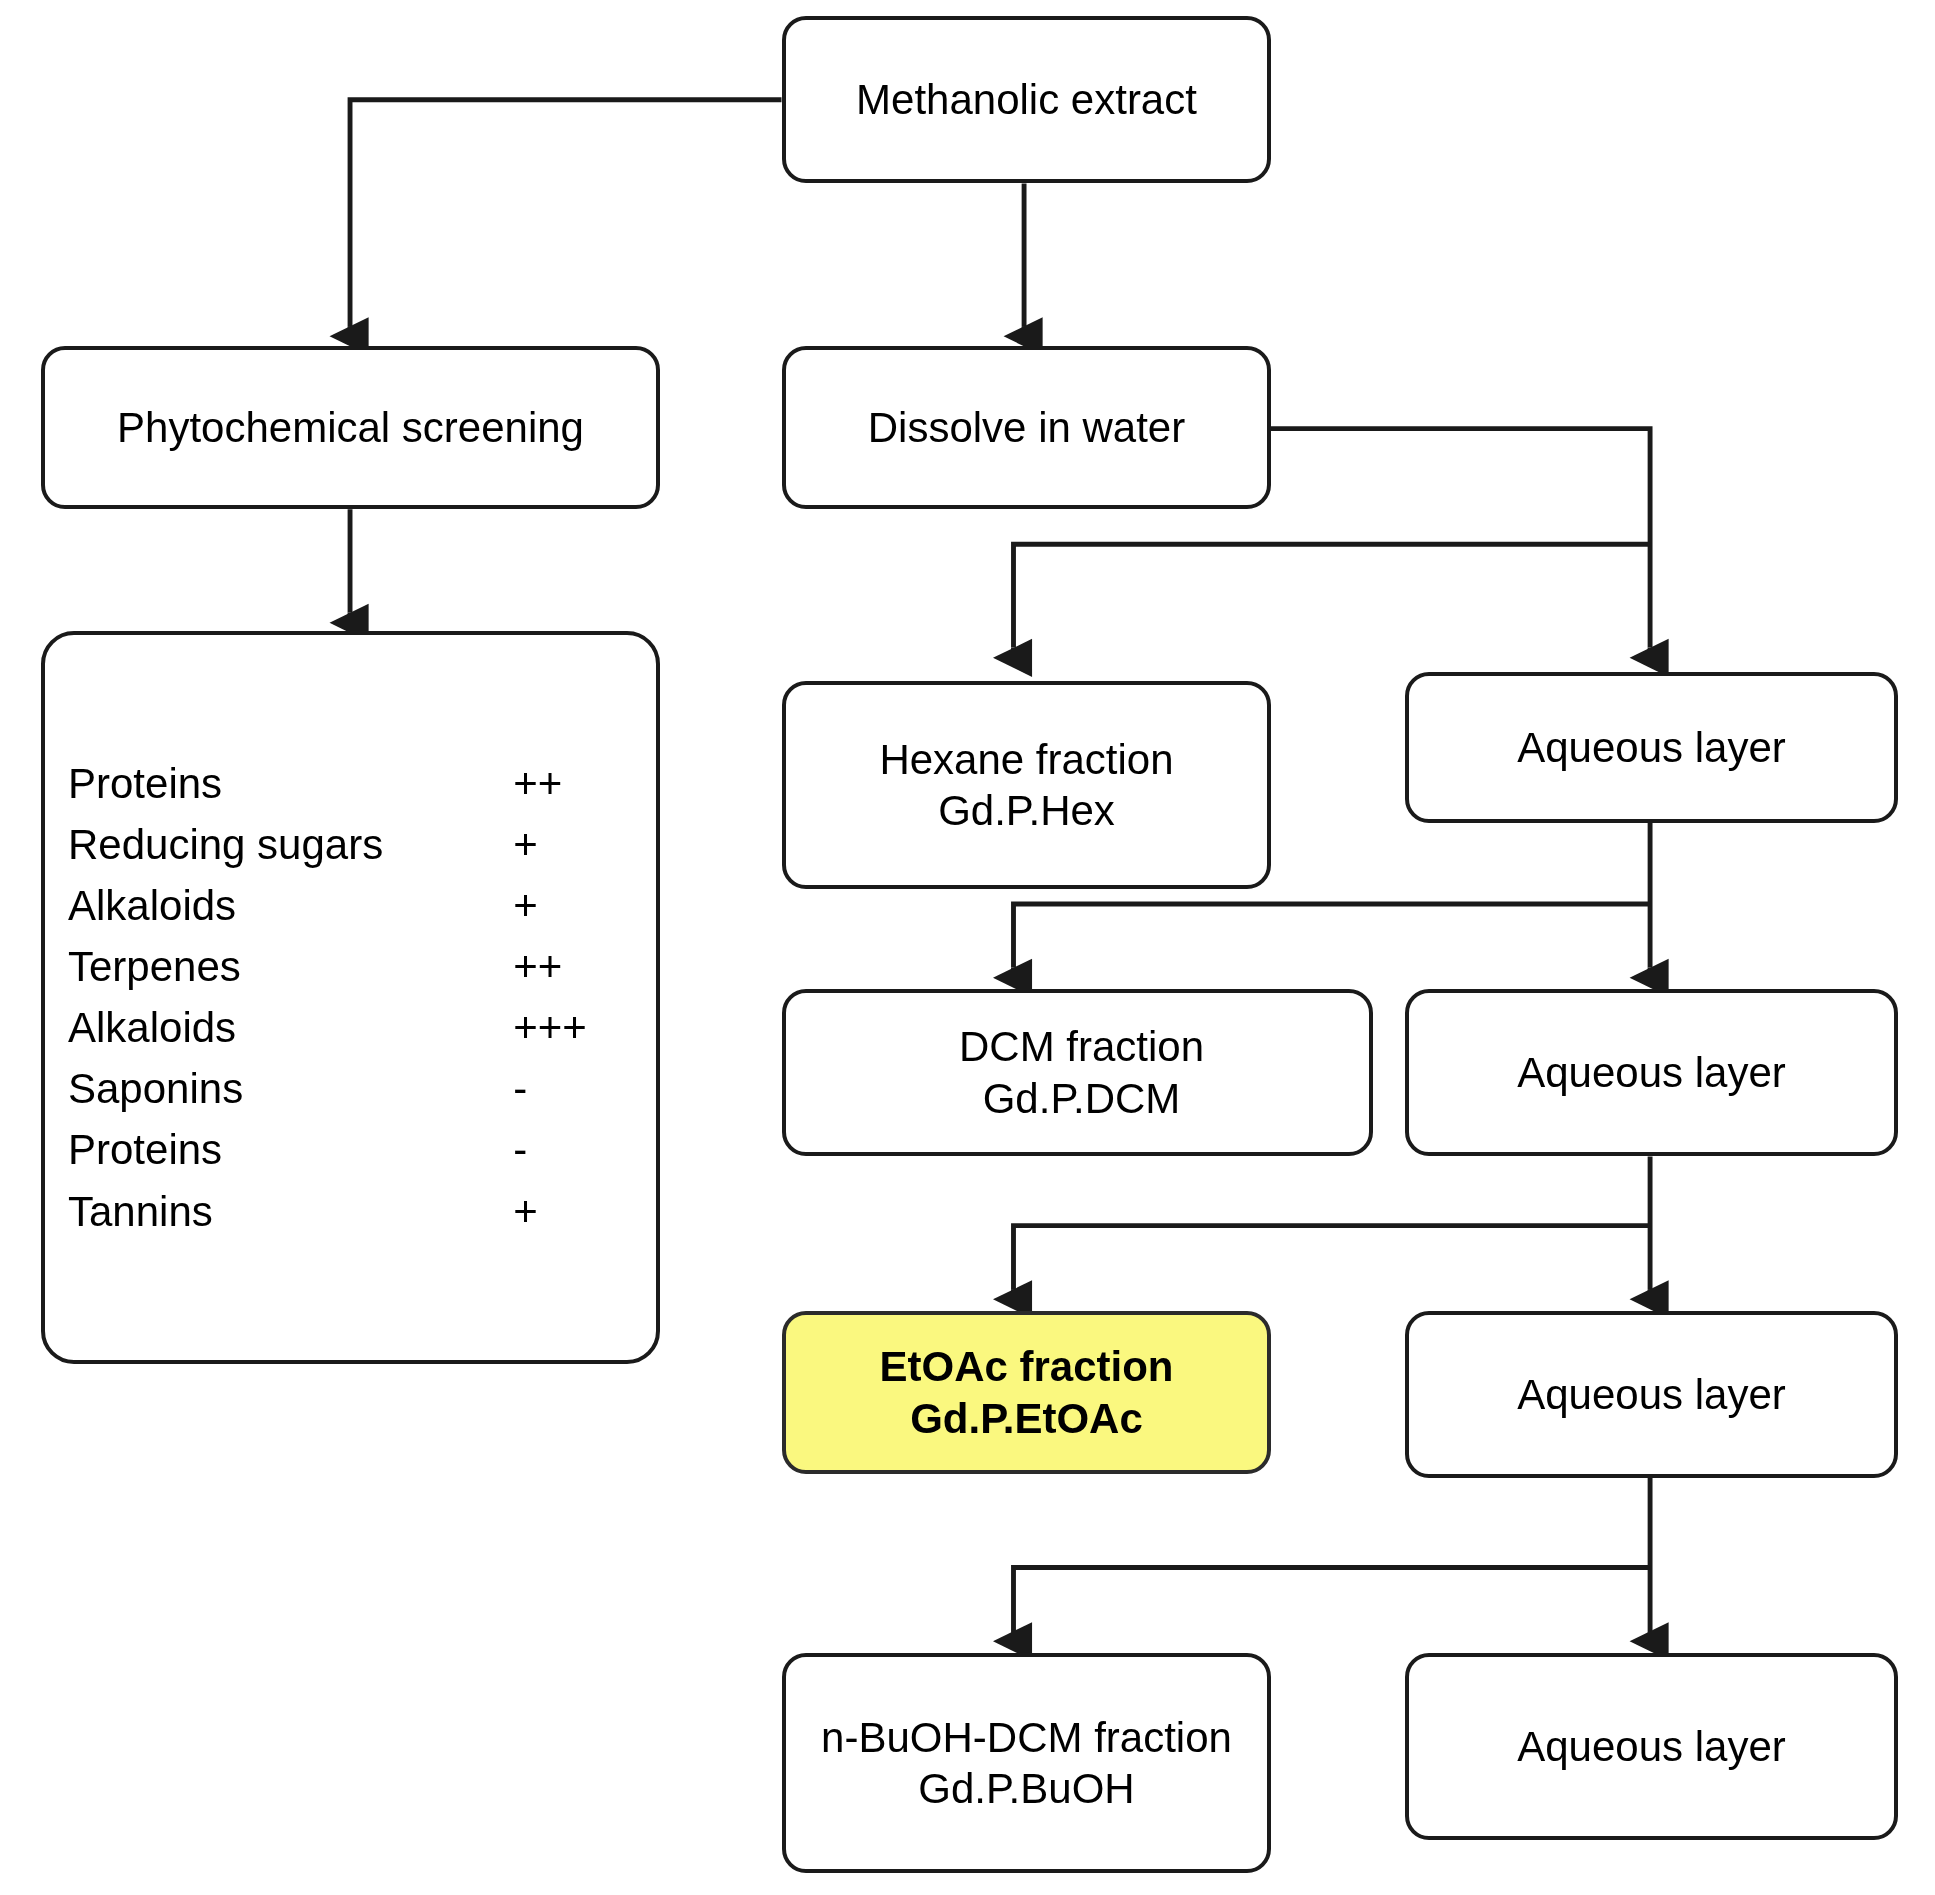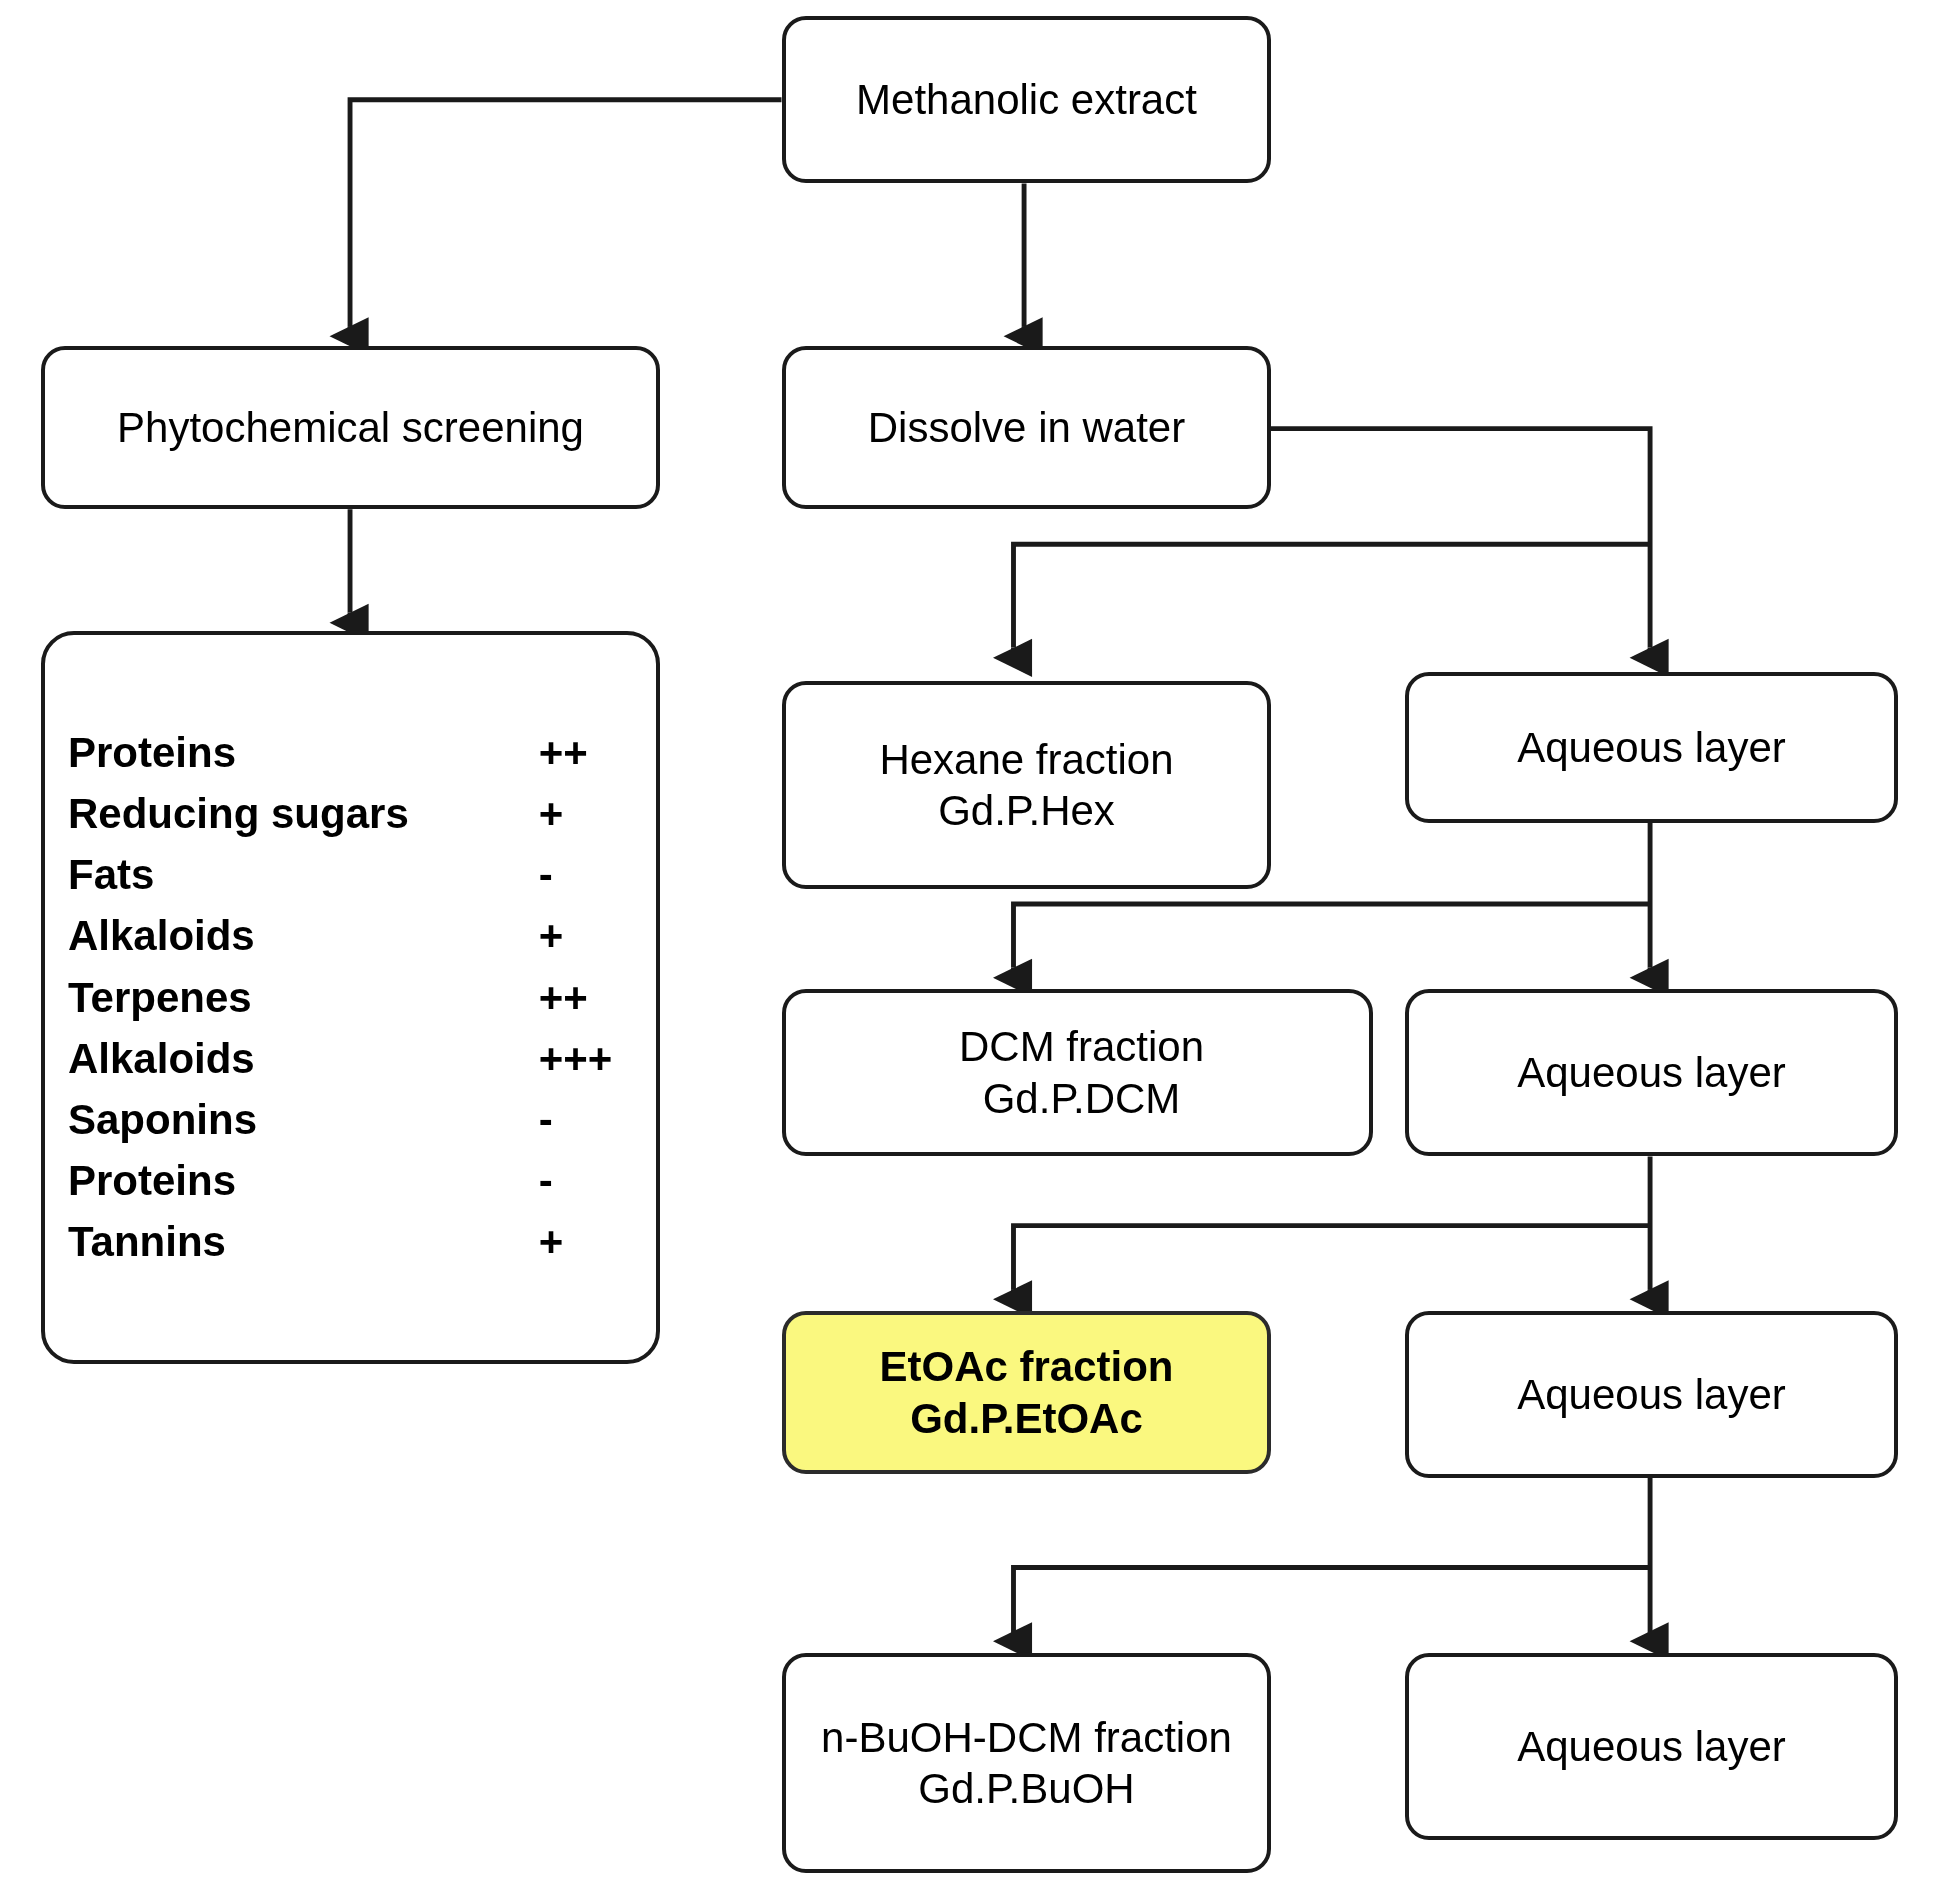--- a/index.html
+++ b/index.html
@@ -63,21 +63,20 @@
     margin-left: 23px;
     font-size: 42px;
     color: #000;
     font-family: "Liberation Sans", sans-serif;
   }
   .listbox td {
     padding: 1.6px 0;
     line-height: 1.38;
     white-space: nowrap;
     vertical-align: baseline;
-    font-weight: bold;
   }
   .listbox td.name { padding-right: 130px; text-align: left; }
   .listbox td.val  { text-align: left; min-width: 130px; }
 </style>
 </head>
 <body>
 
 <div id="stage">
 
   <svg class="flow" viewBox="0 0 2377 2328">
@@ -146,24 +145,20 @@
       <tbody>
         <tr>
           <td class="name">Proteins</td>
           <td class="val">++</td>
         </tr>
         <tr>
           <td class="name">Reducing sugars</td>
           <td class="val">+</td>
         </tr>
         <tr>
-          <td class="name">Fats</td>
-          <td class="val">-</td>
-        </tr>
-        <tr>
           <td class="name">Alkaloids</td>
           <td class="val">+</td>
         </tr>
         <tr>
           <td class="name">Terpenes</td>
           <td class="val">++</td>
         </tr>
         <tr>
           <td class="name">Alkaloids</td>
           <td class="val">+++</td>

